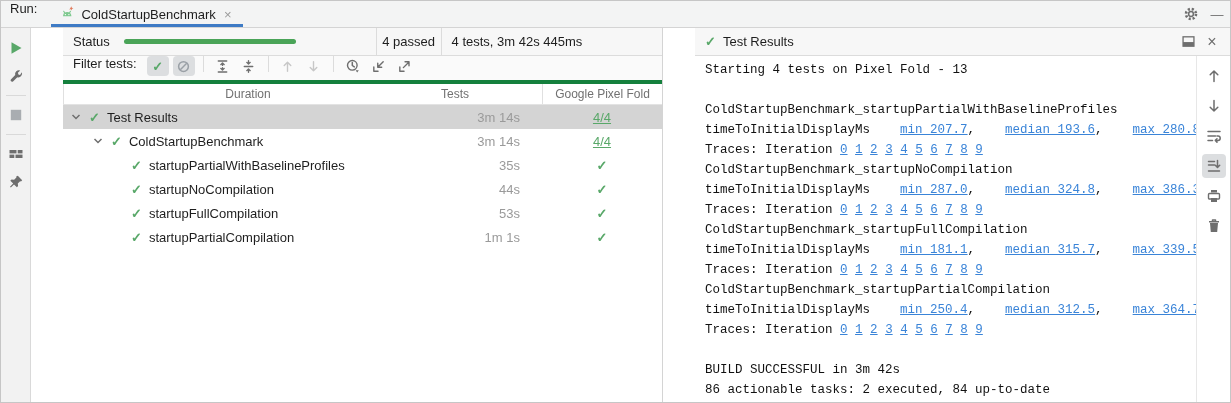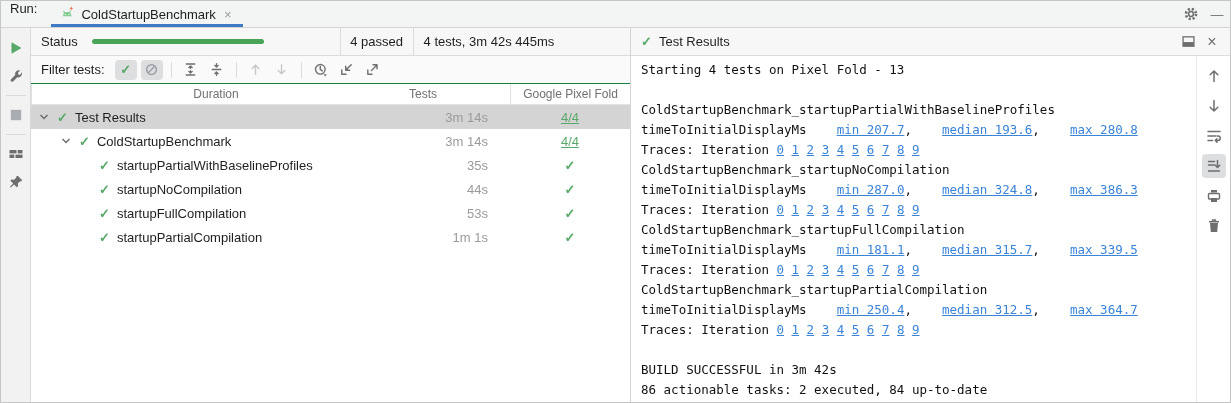--- a/index.html
+++ b/index.html
@@ -11,38 +11,38 @@
   .run-label { font-size:13px; color:#1e1e1e; padding:0 14px 0 9px; }
   .runtab { position:relative; height:100%; display:flex; align-items:center; gap:6px; padding:0 10px 0 8px; cursor:pointer; }
   .runtab .underline { position:absolute; left:0; right:0; bottom:0; height:3px; background:var(--tab_underline); }
   .runtab .title { font-size:13px; color:#1e1e1e; }
   .tab-close { color:#9a9a9a; font-size:13px; line-height:1; padding:0 2px; }
   .tabbar-spacer { flex:1; }
   .tabbar .winbtn { width:26px; height:100%; display:flex; align-items:center; justify-content:center; cursor:pointer; color:#6e6e6e; }
   .minus-glyph { font-size:13px; color:#6e6e6e; }
 
   
-  .body { flex:1; display:flex; min-height:0; }
+  .body { flex:1; display:flex; min-height:0;gap:32px; }
 
   
   .leftstrip { width:30px; flex:0 0 30px; background:#f2f2f2; border-right:1px solid #d9d9d9; display:flex; flex-direction:column; align-items:center; padding-top:8px; }
   .leftstrip .sbtn { width:24px; height:24px; display:flex; align-items:center; justify-content:center; margin-bottom:4px; cursor:pointer; }
   .leftstrip .sep { width:20px; height:1px; background:#d9d9d9; margin:3px 0 7px; }
 
   
   .leftpanel { width:600px; flex:0 0 600px; border-right:1px solid #d4d4d4; display:flex; flex-direction:column; background:#fff; }
   .statusbar { height:28px; flex:0 0 28px; background:#f7f7f7; border-bottom:1px solid #dcdcdc; display:flex; align-items:center; font-size:13px; color:#1e1e1e; }
   .statusbar .slabel { padding:0 14px 0 10px; }
   .progress { width:172px; height:5px; border-radius:3px; background:var(--progress); }
   .vsep { width:1px; align-self:stretch; background:#dcdcdc; }
-  .passed-box { width:72px; text-align:center; }
+  .passed-box { width:64px; text-align:center; }
   .summary-box { padding-left:10px; }
   .statusbar .grow { flex:1; }
 
-  .filterbar { height:28px; flex:0 0 28px; background:#fafafa; border-bottom:1px solid #15803d; display:flex; align-items:center; font-size:13px; color:#1e1e1e; padding-left:10px; gap:4px; }
+  .filterbar { height:28px; flex:0 0 28px; background:#fafafa; border-bottom:4px solid #15803d; display:flex; font-size:13px; color:#1e1e1e; padding-left:10px; gap:4px; }
   .fbtn { width:22px; height:20px; display:flex; align-items:center; justify-content:center; border-radius:4px; cursor:pointer; }
   .fbtn.toggled { background:#dcdee0; }
   .fsep { width:1px; height:16px; background:#dcdcdc; margin:0 4px; }
   .tickglyph { color:var(--green); font-weight:700; font-size:13px; }
 
   .theader { height:21px; flex:0 0 21px; display:grid; grid-template-columns:1fr 110px 120px; align-items:center; font-size:12px; color:#717171; border-bottom:1px solid #e3e3e3; background:#fff; }
   .theader .hc { height:100%; display:flex; align-items:center; }
   .theader .hc1 { padding-left:9px; }
   .theader .hc2, .theader .hc3 { justify-content:center; border-left:1px solid #e0e0e0; }
 
@@ -61,21 +61,21 @@
   
   .rightpanel { flex:1; display:flex; flex-direction:column; min-width:0; background:#fff; }
   .consoleheader { height:28px; flex:0 0 28px; background:#f7f7f7; border-bottom:1px solid #dcdcdc; display:flex; align-items:center; font-size:13px; color:#1e1e1e; padding:0 6px 0 10px; }
   .consoleheader .tick { margin-right:7px; }
   .consoleheader .grow { flex:1; }
   .hbtn { width:24px; height:22px; display:flex; align-items:center; justify-content:center; cursor:pointer; color:#6e6e6e; }
   .close-glyph { font-size:16px; color:#6e6e6e; line-height:1; }
 
   .consolesplit { flex:1; display:flex; min-height:0; }
   .consolebody { flex:1; padding:4px 0 0 10px; font-family:"DejaVu Sans Mono", monospace; font-size:12.5px; color:#111; overflow:hidden; }
-  .cline { white-space:pre; line-height:20px; height:20px; }
+  .cline { white-space:pre; line-height:20px; height:20px;font-family:Liberation Mono, monospace; }
   .clink { color:var(--link); text-decoration:underline; cursor:pointer; }
 
   .rightstrip { width:34px; flex:0 0 34px; border-left:1px solid #e7e7e7; display:flex; flex-direction:column; align-items:center; padding-top:8px; background:#fff; }
   .rightstrip .sbtn { width:24px; height:24px; display:flex; align-items:center; justify-content:center; margin-bottom:6px; border-radius:4px; cursor:pointer; }
   .rightstrip .sbtn.toggled { background:#dcdee0; }
 
   svg .st { fill:none; stroke:var(--icon); stroke-width:1.5; stroke-linecap:round; stroke-linejoin:round; }
   svg .fl { fill:var(--icon); }
   svg .dis { stroke:#c7c7c7; }
 </style>

